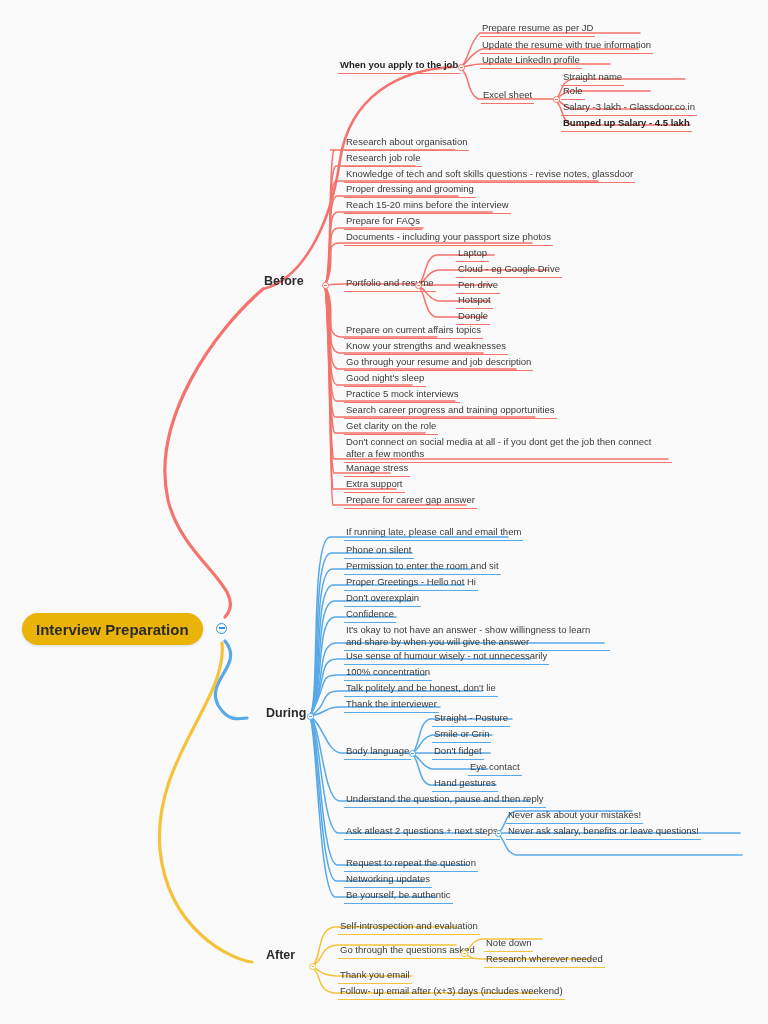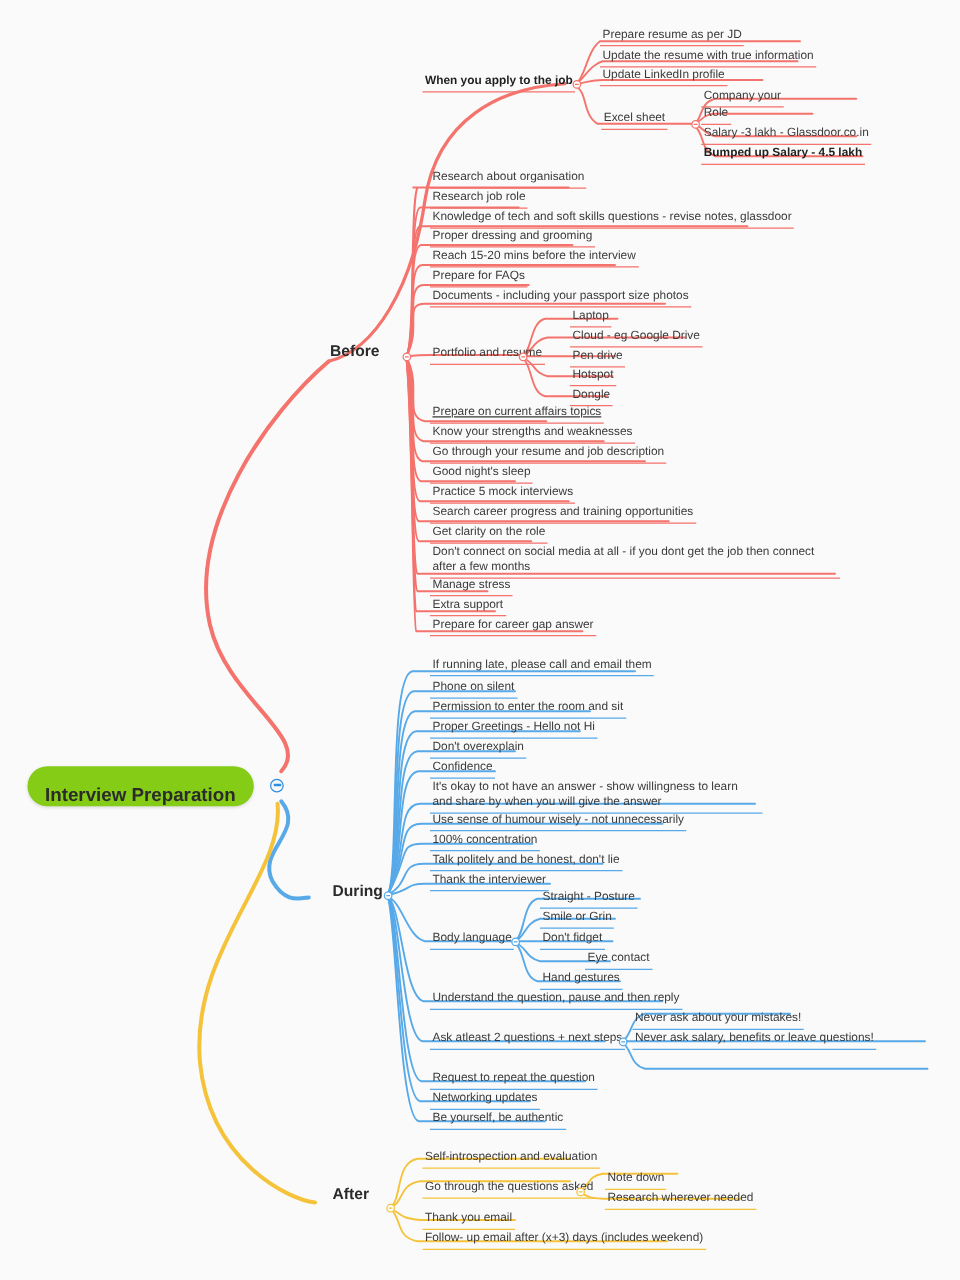--- a/index.html
+++ b/index.html
@@ -31,24 +31,24 @@
     position:absolute;
     font-size:12.5px;
     font-weight:bold;
     color:#2B2B2B;
     white-space:nowrap;
   }
 
   
   .root{
     position:absolute;
-    background:#84cc16;
+    background:#eab308;
     border-radius:16px;
     box-shadow:0 1px 3px rgba(0,0,0,.14);
-    display:flex;align-items:flex-end;
+    display:flex;align-items:center;
     padding:0 14px;
     height:32px;
   }
   .root-title{
     font-size:15px;font-weight:bold;color:#2B2B2B;white-space:nowrap;
   }
   .collapse{
     position:absolute;
     width:11px;height:11px;
     border-radius:50%;
@@ -175,21 +175,21 @@
 
   <div class="node bold" style="left: 338px; top: 59px; border-bottom: 1.4px solid rgb(244, 115, 108); display: inline-block;">When you apply to the job</div>
   <span class="dot r" style="left:458px;top:64px;"></span>
 
   <div class="node" style="left: 480px; top: 22px; border-bottom: 1.4px solid rgb(244, 115, 108); display: inline-block;">Prepare resume as per JD</div>
   <div class="node" style="left: 480px; top: 39px; border-bottom: 1.4px solid rgb(244, 115, 108); display: inline-block;">Update the resume with true information</div>
   <div class="node" style="left: 480px; top: 54px; border-bottom: 1.4px solid rgb(244, 115, 108); display: inline-block;">Update LinkedIn profile</div>
   <div class="node" style="left: 481px; top: 89px; border-bottom: 1.4px solid rgb(244, 115, 108); display: inline-block;">Excel sheet</div>
   <span class="dot r" style="left:553px;top:96px;"></span>
 
-  <div class="node" style="left: 561px; top: 71px; border-bottom: 1.4px solid rgb(244, 115, 108); display: inline-block;">Company your</div>
+  <div class="node" style="left: 561px; top: 71px; border-bottom: 1.4px solid rgb(244, 115, 108); display: inline-block;">Straight name</div>
   <div class="node" style="left: 561px; top: 85px; border-bottom: 1.4px solid rgb(244, 115, 108); display: inline-block;">Role</div>
   <div class="node" style="left: 561px; top: 101px; border-bottom: 1.4px solid rgb(244, 115, 108); display: inline-block;">Salary -3 lakh - Glassdoor.co.in</div>
   <div class="node bold" style="left: 561px; top: 117px; border-bottom: 1.4px solid rgb(244, 115, 108); display: inline-block;">Bumped up Salary - 4.5 lakh</div>
 
   <div class="branch-label" style="left:264px;top:274px;">Before</div>
   <span class="dot r" style="left:322px;top:282px;"></span>
 
   <div class="node" style="left: 344px; top: 136px; border-bottom: 1.4px solid rgb(244, 115, 108); display: inline-block;">Research about organisation</div>
   <div class="node" style="left: 344px; top: 152px; border-bottom: 1.4px solid rgb(244, 115, 108); display: inline-block;">Research job role</div>
   <div class="node" style="left: 344px; top: 168px; border-bottom: 1.4px solid rgb(244, 115, 108); display: inline-block;">Knowledge of tech and soft skills questions - revise notes, glassdoor</div>
@@ -199,21 +199,21 @@
   <div class="node" style="left: 344px; top: 231px; border-bottom: 1.4px solid rgb(244, 115, 108); display: inline-block;">Documents - including your passport size photos</div>
 
   <div class="node" style="left: 344px; top: 277px; border-bottom: 1.4px solid rgb(244, 115, 108); display: inline-block;">Portfolio and resume</div>
   <span class="dot r" style="left:415px;top:282px;"></span>
   <div class="node" style="left: 456px; top: 247px; border-bottom: 1.4px solid rgb(244, 115, 108); display: inline-block;">Laptop</div>
   <div class="node" style="left: 456px; top: 263px; border-bottom: 1.4px solid rgb(244, 115, 108); display: inline-block;">Cloud - eg Google Drive</div>
   <div class="node" style="left: 456px; top: 279px; border-bottom: 1.4px solid rgb(244, 115, 108); display: inline-block;">Pen drive</div>
   <div class="node" style="left: 456px; top: 294px; border-bottom: 1.4px solid rgb(244, 115, 108); display: inline-block;">Hotspot</div>
   <div class="node" style="left: 456px; top: 310px; border-bottom: 1.4px solid rgb(244, 115, 108); display: inline-block;">Dongle</div>
 
-  <div class="node" style="left: 344px; top: 324px; border-bottom: 1.4px solid rgb(244, 115, 108); display: inline-block; text-decoration: underline;">Prepare on current affairs topics</div>
+  <div class="node" style="left: 344px; top: 324px; border-bottom: 1.4px solid rgb(244, 115, 108); display: inline-block;">Prepare on current affairs topics</div>
   <div class="node" style="left: 344px; top: 340px; border-bottom: 1.4px solid rgb(244, 115, 108); display: inline-block;">Know your strengths and weaknesses</div>
   <div class="node" style="left: 344px; top: 356px; border-bottom: 1.4px solid rgb(244, 115, 108); display: inline-block;">Go through your resume and job description</div>
   <div class="node" style="left: 344px; top: 372px; border-bottom: 1.4px solid rgb(244, 115, 108); display: inline-block;">Good night's sleep</div>
   <div class="node" style="left: 344px; top: 388px; border-bottom: 1.4px solid rgb(244, 115, 108); display: inline-block;">Practice 5 mock interviews</div>
   <div class="node" style="left: 344px; top: 404px; border-bottom: 1.4px solid rgb(244, 115, 108); display: inline-block;">Search career progress and training opportunities</div>
   <div class="node" style="left: 344px; top: 420px; border-bottom: 1.4px solid rgb(244, 115, 108); display: inline-block;">Get clarity on the role</div>
   <div class="node wrap" style="left: 344px; top: 436px; width: 328px; border-bottom: 1.4px solid rgb(244, 115, 108); display: inline-block;">Don't connect on social media at all - if you dont get the job then connect after a few months</div>
   <div class="node" style="left: 344px; top: 462px; border-bottom: 1.4px solid rgb(244, 115, 108); display: inline-block;">Manage stress</div>
   <div class="node" style="left: 344px; top: 478px; border-bottom: 1.4px solid rgb(244, 115, 108); display: inline-block;">Extra support</div>
   <div class="node" style="left: 344px; top: 494px; border-bottom: 1.4px solid rgb(244, 115, 108); display: inline-block;">Prepare for career gap answer</div>

